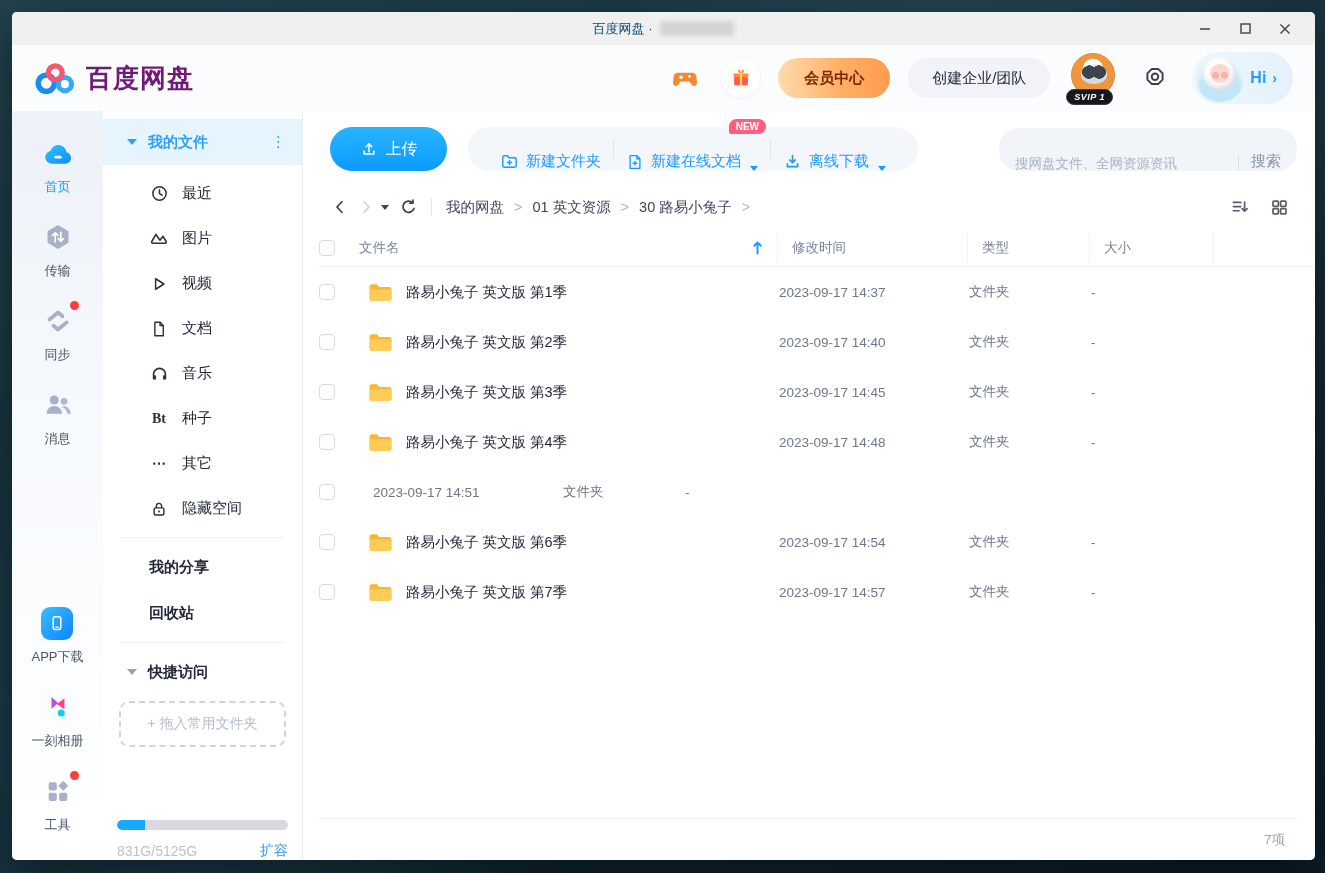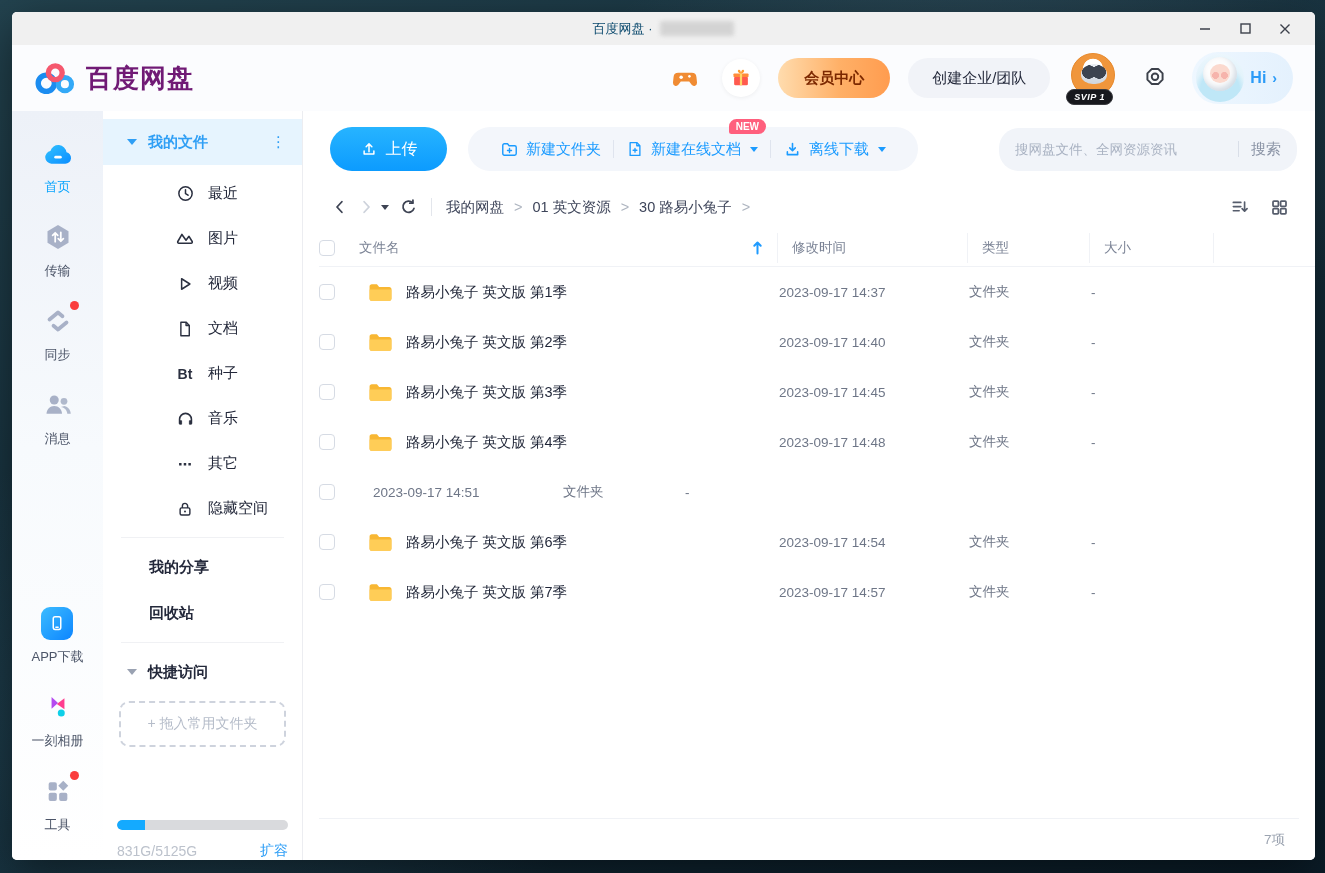--- a/index.html
+++ b/index.html
@@ -76,21 +76,21 @@
     display:flex; align-items:center; justify-content:center; }
   
   .sidebar { width:200px; flex:none; background:#fff; border-right:1px solid #ecedf1;
     display:flex; flex-direction:column; padding-top:8px; }
   .myfiles-row { height:46px; background:#e6f4fe; display:flex; align-items:center; padding:0 16px 0 24px; cursor:pointer; flex:none; }
   .caret-down { width:0; height:0; border-left:5px solid transparent; border-right:5px solid transparent; border-top:6px solid #2f9ff5; }
   .caret-gray { border-top-color:#9aa2b2; }
   .myfiles-label { margin-left:11px; font-size:15px; font-weight:bold; color:#2f9ff5; }
   .kebab { margin-left:auto; color:#2f9ff5; font-size:15px; letter-spacing:0; line-height:10px; cursor:pointer; }
   .side-sub { padding:6px 0 0; flex:none; }
-  .side-item { height:45px; display:flex; align-items:center; padding-left:72px; cursor:pointer; }
+  .side-item { height:45px; display:flex; align-items:center; padding-left:46px; cursor:pointer;font-family:Liberation Serif, serif; }
   .side-item .sub-icon { width:20px; height:20px; display:flex; align-items:center; justify-content:center; color:#2b3040; font-weight:bold; }
   .side-item .sub-label { margin-left:13px; font-size:15px; color:#23283a; }
   .glyph-icon { font-size:14px; color:#2b3040; font-weight:bold; }
   .side-divider { height:1px; background:#f0f1f4; margin:6px 18px; flex:none; }
   .side-link { height:46px; display:flex; align-items:center; padding-left:46px; font-size:15px; font-weight:bold; color:#23283a; cursor:pointer; flex:none; }
   .quick-row { height:46px; display:flex; align-items:center; padding-left:24px; cursor:pointer; flex:none; }
   .quick-label { margin-left:11px; font-size:15px; font-weight:bold; color:#23283a; }
   .drop-zone { margin:6px 16px; height:46px; border:2px dashed #ced3dd; border-radius:10px;
     display:flex; align-items:center; justify-content:center; color:#b5bcc9; font-size:14px; cursor:pointer; flex:none; }
   .side-fill { flex:1; }
@@ -101,28 +101,28 @@
   .storage-text { font-size:14px; color:#bcc2cc; }
   .expand-link { margin-left:auto; font-size:14px; color:#2b9df6; cursor:pointer; }
   
   .main { flex:1; display:flex; flex-direction:column; min-width:0; background:#fff; }
   .toolbar { flex:none; display:flex; align-items:center; padding:16px 18px 14px 27px; }
   .upload-btn { width:117px; height:44px; border:none; border-radius:22px; cursor:pointer;
     background:linear-gradient(180deg,#27b4ff,#0c9bfe); color:#fff; font-size:16px;
     display:flex; align-items:center; justify-content:center; gap:8px; }
   .actions-pill { margin-left:21px; height:44px; border-radius:22px; background:#f3f6fb;
     display:flex; align-items:center; padding:0 20px; }
-  .action-btn { display:flex; align-items:center; gap:7px; color:#1b9bff; font-size:15px;
+  .action-btn { display:flex; align-items:flex-end; gap:7px; color:#1b9bff; font-size:15px;
     background:none; border:none; cursor:pointer; padding:0 12px; position:relative; height:44px; }
   .action-divider { width:1px; height:18px; background:#dfe4ee; }
   .caret-blue { width:0; height:0; border-left:4.5px solid transparent; border-right:4.5px solid transparent; border-top:5.5px solid #1b9bff; margin-left:2px; }
   .new-badge { position:absolute; top:-8px; right:4px; background:#ff5f7d; color:#fff; font-size:10px;
     font-weight:bold; padding:2px 7px; border-radius:9px 9px 9px 3px; }
   .search-box { margin-left:auto; width:298px; height:43px; border-radius:20px; background:#f1f4f9;
-    display:flex; align-items:center; padding:0 16px; }
+    display:flex; align-items:flex-end; padding:0 16px; }
   .search-input { flex:1; border:none; background:transparent; outline:none; font-size:13.5px; color:#3a4050;
     font-family:"Liberation Sans","DejaVu Sans",sans-serif; min-width:0; }
   .search-input::placeholder { color:#a9b2c2; }
   .search-sep { width:1px; height:16px; background:#d9dee8; margin:0 12px; }
   .search-go { font-size:15px; color:#8b94a6; cursor:pointer; white-space:nowrap; }
   
   .crumb-row { flex:none; height:44px; display:flex; align-items:center; padding:0 14px 0 24px; }
   .nav-arrow { width:26px; height:26px; display:flex; align-items:center; justify-content:center; cursor:pointer; }
   .tiny-caret { width:0; height:0; border-left:4px solid transparent; border-right:4px solid transparent; border-top:5px solid #3d4353; margin:0 6px 0 2px; cursor:pointer; }
   .crumb-divider { width:1px; height:18px; background:#e3e6ec; margin:0 14px 0 10px; }
@@ -346,31 +346,31 @@
         <div class="side-item">
           <span class="sub-icon">
             <svg width="18" height="18" viewBox="0 0 24 24" fill="none" stroke="#2b3040" stroke-width="1.9" stroke-linejoin="round">
                 <path d="M6.5 3h7.2l4 4.2V21H6.5z"></path>
                 <path d="M13.4 3v4.4h4.3"></path>
               </svg>
           </span>
           <span class="sub-label">文档</span>
         </div>
         <div class="side-item">
-          <span class="sub-icon glyph-icon">Bt</span>
-          <span class="sub-label">种子</span>
-        </div>
-        <div class="side-item">
           <span class="sub-icon">
             <svg width="19" height="19" viewBox="0 0 24 24" fill="none" stroke="#2b3040" stroke-width="2">
                 <path d="M4.5 18.5v-5.5a7.5 7.5 0 0 1 15 0v5.5"></path>
                 <path d="M4.5 14.8h2.6v4.4H4.5zM19.5 14.8h-2.6v4.4h2.6z" fill="#2b3040" stroke-width="1"></path>
               </svg>
           </span>
           <span class="sub-label">音乐</span>
+        </div>
+        <div class="side-item">
+          <span class="sub-icon glyph-icon">Bt</span>
+          <span class="sub-label">种子</span>
         </div>
         <div class="side-item">
           <span class="sub-icon glyph-icon">⋯</span>
           <span class="sub-label">其它</span>
         </div>
         <div class="side-item">
           <span class="sub-icon">
             <svg width="18" height="18" viewBox="0 0 24 24" fill="none" stroke="#2b3040" stroke-width="1.9">
                 <rect x="5.5" y="10.5" width="13" height="9.5" rx="2"></rect>
                 <path d="M8.5 10.5V8a3.5 3.5 0 0 1 7 0v2.5"></path>

